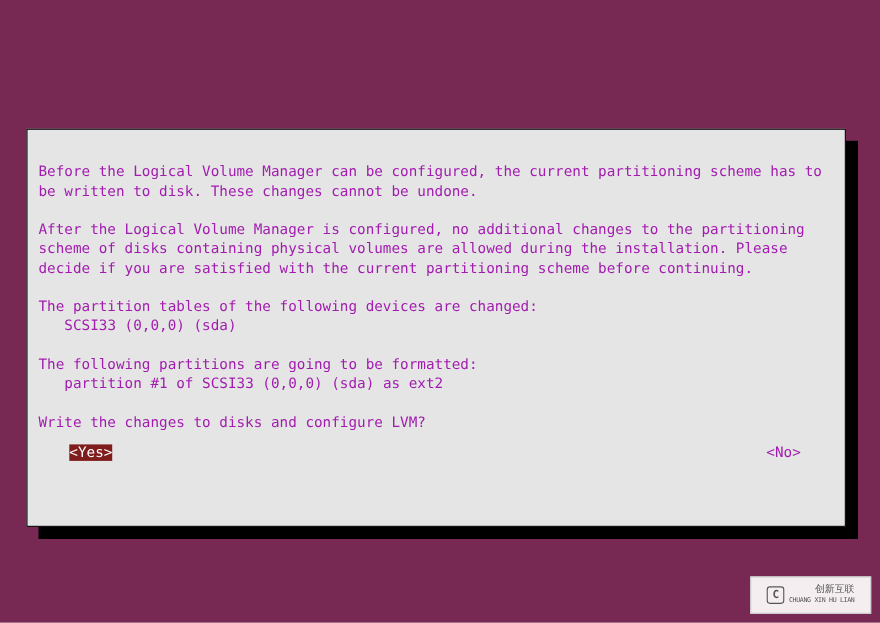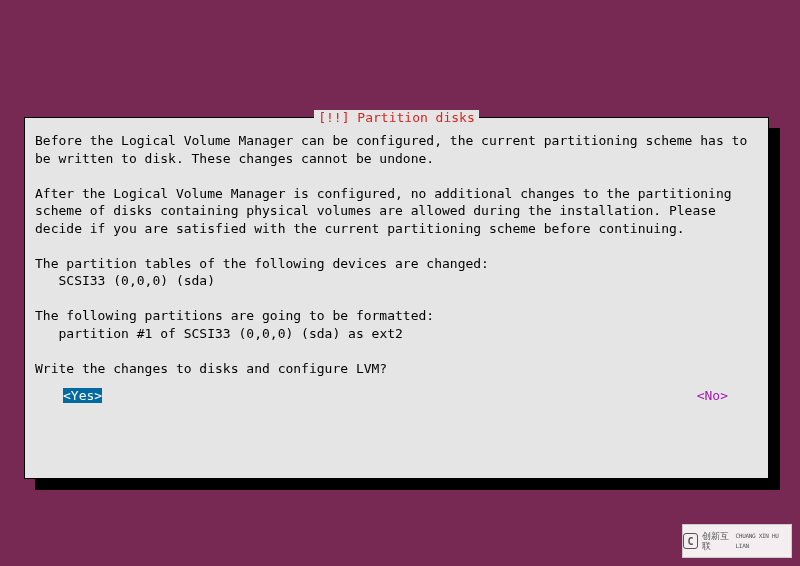--- a/index.html
+++ b/index.html
@@ -41,37 +41,37 @@
       z-index: 3;
     }
     .title-text {
       background: #e5e5e5;
       color: #d7251f;
       padding: 0 4px;
       font-weight: normal;
       display: inline-block;
     }
     .content {
-      color: #000000;
+      color: #a21caf;
       line-height: 17.5px;
       white-space: pre-wrap;
-      margin-top: 8px;
+      margin-top: 24px;
     }
     .buttons {
       display: flex;
       justify-content: space-between;
       margin-top: 11px;
       padding: 0 30px 0 28px;
     }
     .btn {
       color: #a21caf;
       cursor: pointer;
     }
     .btn.selected {
-      background: #0369a1;
+      background: #7f1d1d;
       color: #fff;
     }
     .watermark {
       position: absolute;
       bottom: 8px;
       right: 8px;
       width: 110px;
       height: 34px;
       background: rgba(255,255,255,0.92);
       border: 1px solid #ccc;
@@ -95,36 +95,33 @@
       position: relative;
       display: flex;
       align-items: center;
       justify-content: center;
       font-size: 10px;
       color: #555;
       font-weight: bold;
     }
     .wm-text {
       display: flex;
-      flex-direction: row;
+      flex-direction: column;
       line-height: 10px;
       font-size: 9px;
       color: #555;
       align-items: flex-end;
     }
   </style>
 </head>
 <body>
 
 <div class="shadow"></div>
 
 <div class="dialog">
-  <div class="title-bar">
-    <span class="title-text"> [!!] Partition disks </span>
-  </div>
   <div class="content"><span>Before the Logical Volume Manager can be configured, the current partitioning scheme has to be written to disk. These changes cannot be undone.</span>
 
 <span>After the Logical Volume Manager is configured, no additional changes to the partitioning scheme of disks containing physical volumes are allowed during the installation. Please decide if you are satisfied with the current partitioning scheme before continuing.</span>
 
 <span>The partition tables of the following devices are changed:</span>
 <span>   SCSI33 (0,0,0) (sda)</span>
 
 <span>The following partitions are going to be formatted:</span>
 <span>   partition #1 of SCSI33 (0,0,0) (sda) as ext2</span>
 

